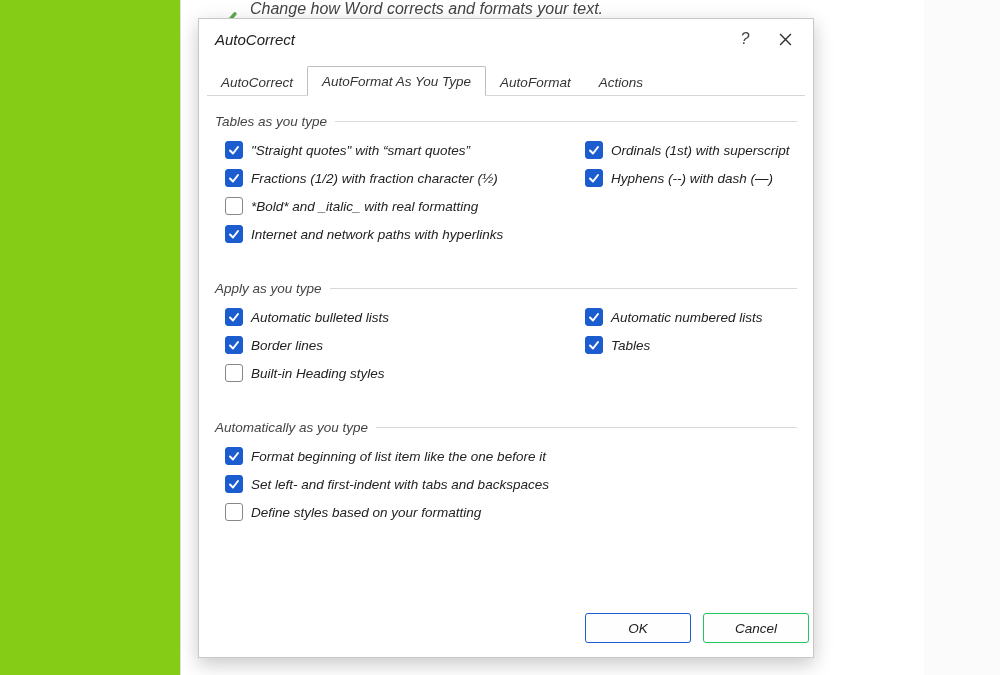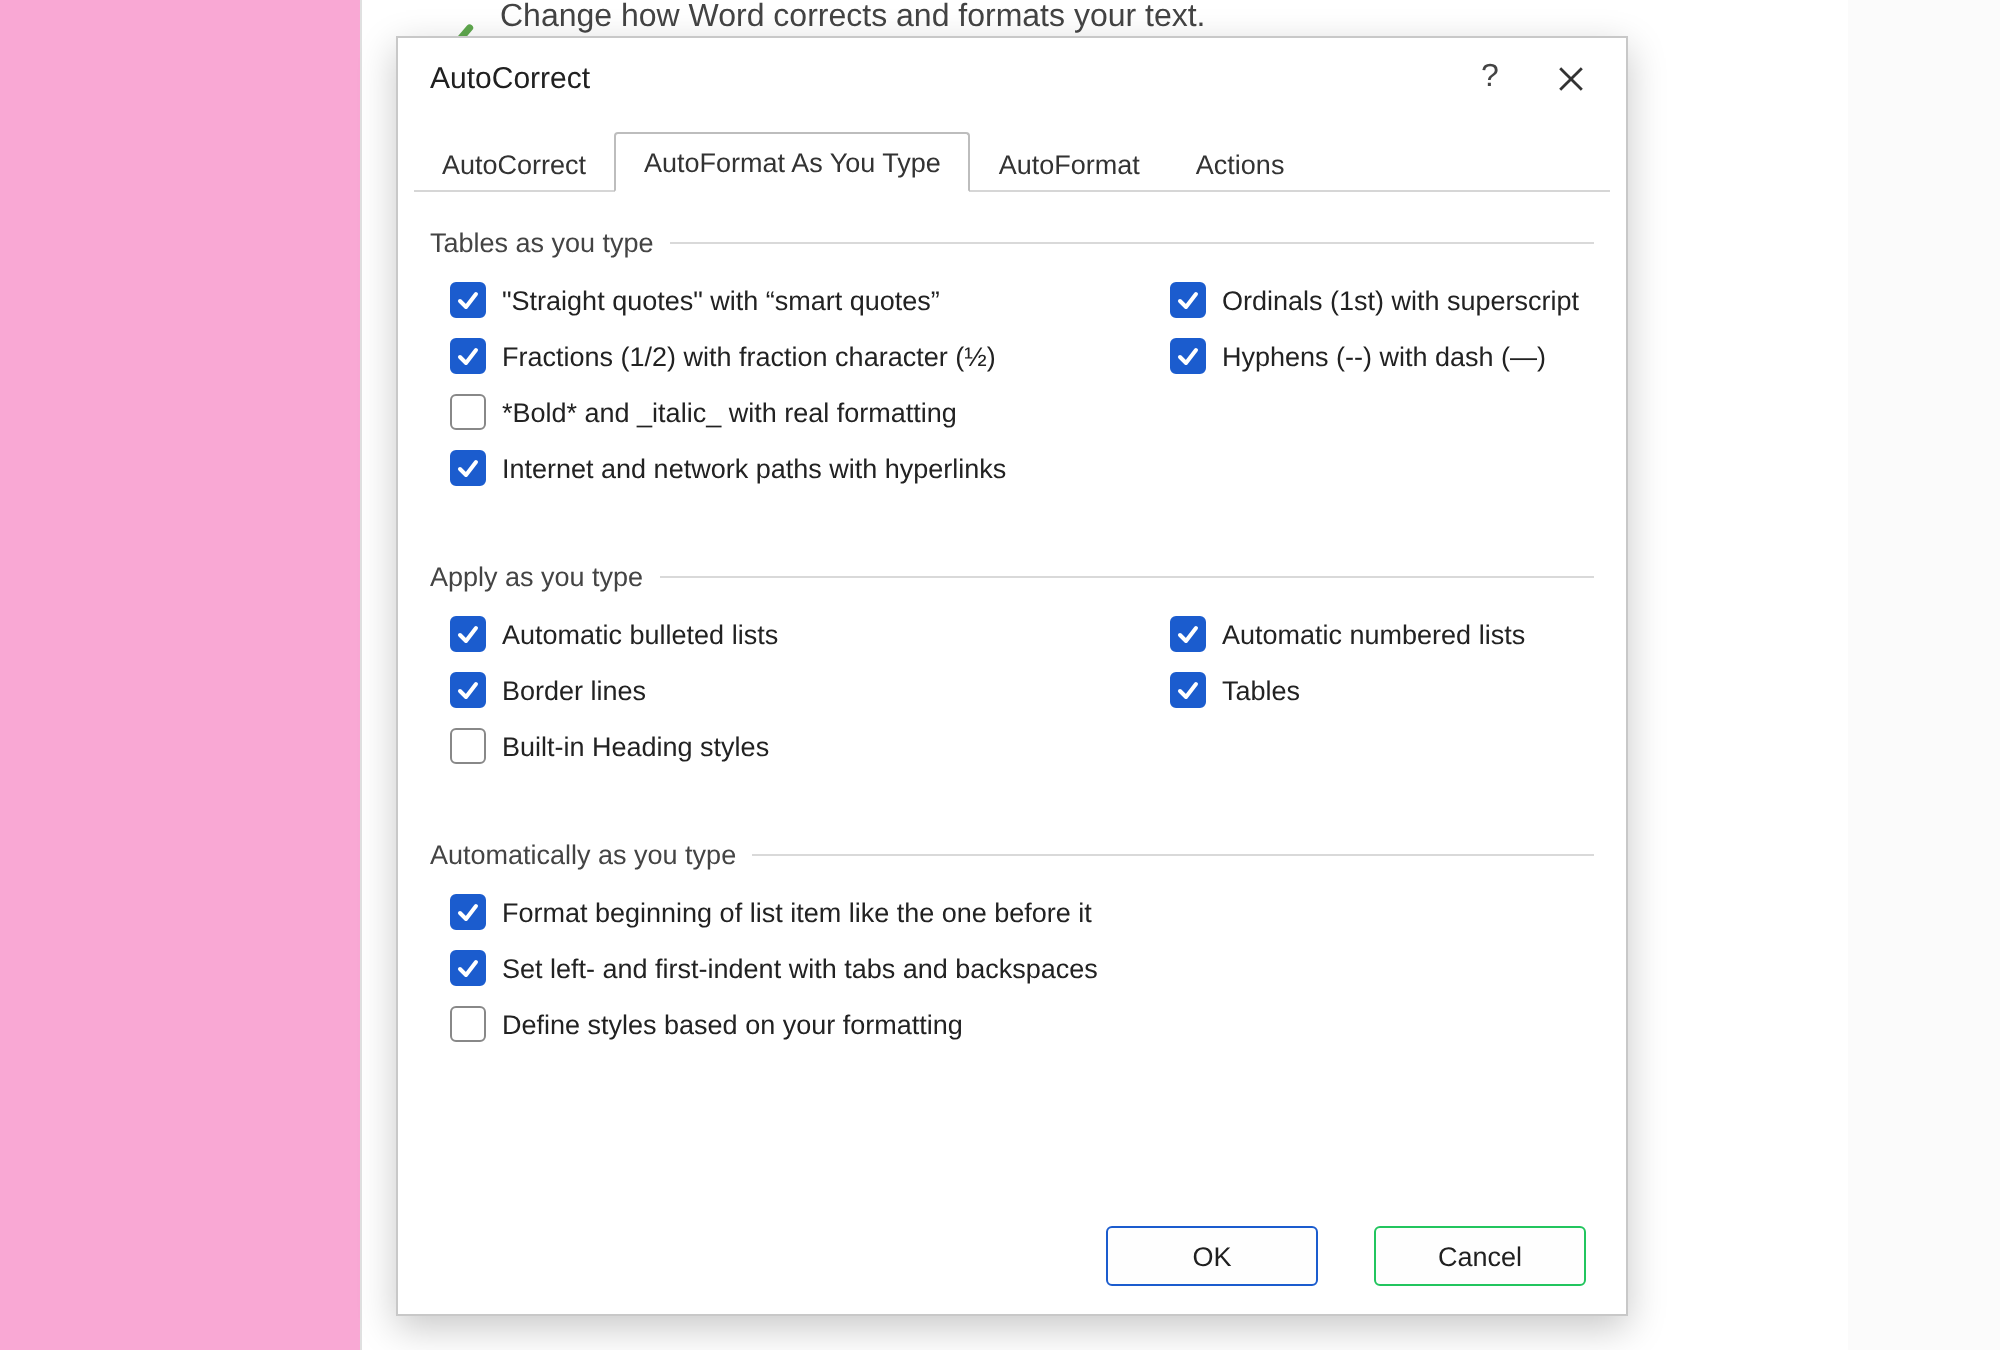--- a/index.html
+++ b/index.html
@@ -1,17 +1,17 @@
 <!DOCTYPE html>
 <html><head>
 <meta charset="utf-8">
 <style>
   * { box-sizing: border-box; }
   html, body { margin:0; padding:0; font-family: "Segoe UI", Arial, sans-serif; font-size:14px; color:#202020; background:#fbfbfb; }
-  .app { width:924px; height:675px; position:relative; overflow:hidden; background:#f9a8d4;}
+  .app { width:924px; height:675px; position:relative; overflow:hidden; background:#84cc16;font-style:italic;}
   
   .sidebar { position:absolute; left:0; top:0; width:175px; height:100%; background:#fbfbfb; padding-top:12px;}
   .sidebar-item { padding:8px 16px; cursor:pointer; background:transparent; color:#222;}
   .sidebar-item.selected { background:#ffffff; border:1px solid #bfbfbf; border-left:none; }
   .sidebar-item.spacer-above { margin-top:18px; }
   
   .back-pane { position:absolute; left:180px; top:0; right:0; bottom:0; background:#ffffff; border-left:1px solid #e0e0e0;}
   .back-hint-icon { position:absolute; left:200px; top:12px; width:38px; height:26px; display:flex; align-items:center; justify-content:center; color:#5fa84e; overflow:hidden;}
   .back-hint-text { position:absolute; left:250px; top:0px; font-size:16px; color:#444; white-space:nowrap;}
   
@@ -32,21 +32,21 @@
   .group-label { font-size:13.5px; color:#444; padding-right:8px; white-space:nowrap;}
   .group-line { flex:1; height:1px; background:#d9d9d9; }
   .opts-grid { display:grid; grid-template-columns: 360px 1fr; row-gap:6px; padding-left:10px;}
   .chk-row { display:flex; align-items:center; gap:8px; min-height:22px;}
   .chk { width:18px; height:18px; border-radius:3px; flex-shrink:0; display:flex; align-items:center; justify-content:center; }
   .chk.checked { background:#1b5cce; border:1px solid #1b5cce; }
   .chk.unchecked { background:#fff; border:1px solid #888; }
   .chk svg { width:12px; height:12px; }
   .chk-label { font-size:13.5px; color:#222;}
   
-  .dlg-footer { position:absolute; right:20px; bottom:14px; display:flex; gap:28px;margin-top:12px;}
+  .dlg-footer { position:absolute; right:4px; bottom:14px; display:flex; gap:12px;margin-top:12px;}
   .btn { min-width:106px; height:30px; display:flex; align-items:center; justify-content:center; border:1px solid #22c55e; background:#fefefe; border-radius:3px; font-size:13.5px; cursor:pointer;}
   .btn.primary { border:1px solid #1b5cce; }
 </style>
 </head>
 <body>
 
 <div class="app">
 
   <div class="back-pane"></div>
   <div class="back-hint-icon">

